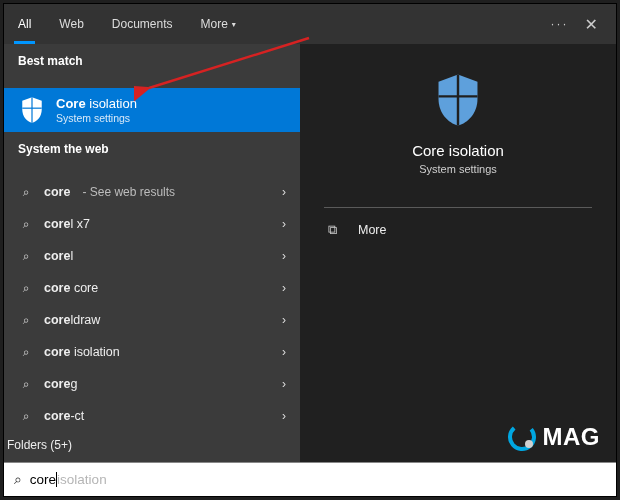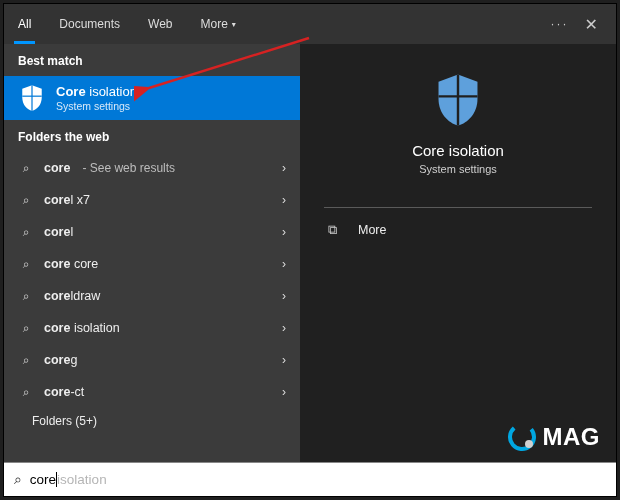--- a/index.html
+++ b/index.html
@@ -15,36 +15,36 @@
   .more-caret { margin-left: 4px; font-size: 8px; }
   .header-actions { display: flex; align-items: center; gap: 16px; padding-right: 10px; color: #ccc; }
   .dots { letter-spacing: 2px; font-size: 12px; }
   .close-x { font-size: 16px; font-weight: 300; }
 
   
   .body { flex: 1; display: flex; overflow: hidden; }
   .left { width: 296px; background: #3b3b3b; color: #fff; overflow: hidden; display: flex; flex-direction: column; }
   .right { flex: 1; background: #202020; color: #fff; position: relative; }
 
-  .section-label { font-size: 12px; font-weight: 600; padding: 10px 14px 8px; color: #fff; }
+  .section-label { font-size: 12px; font-weight: 600; padding: 10px 14px 20px; color: #fff; }
 
   .best-match { display: flex; align-items: center; background: #0078d7; padding: 8px 14px; position: relative; }
   .shield-sm { width: 28px; height: 28px; margin-right: 10px; flex-shrink: 0; display:flex; align-items:center; justify-content:center; }
   .bm-title { font-size: 13px; font-weight: 400; }
   .bm-title b { font-weight: 700; }
   .bm-sub { font-size: 10.5px; color: #d8e9f8; margin-top: 1px; }
 
   .web-items { }
   .web-item { display: flex; align-items: center; height: 32px; padding: 0 14px; font-size: 12.5px; color: #eee; border-bottom: 0; position: relative; }
   .web-item .s-icon { width: 16px; text-align: center; margin-right: 10px; color: #ccc; font-size: 12px; }
   .web-item .label b { font-weight: 700; }
   .web-item .hint { color: #bdbdbd; font-size: 12px; margin-left: 12px; }
   .web-item .chev { position: absolute; right: 14px; color: #ddd; font-size: 12px; }
 
-  .group-link { font-size: 12px; padding: 6px 28px; color: #eee; }
+  .group-link { font-size: 12px; padding: 6px 3px; color: #eee; }
 
   
   .detail-top { text-align: center; padding-top: 28px; padding-bottom: 18px; }
   .shield-lg { width: 56px; height: 56px; margin: 0 auto 14px; }
   .detail-title { font-size: 15px; font-weight: 400; }
   .detail-sub { font-size: 11px; color: #cfcfcf; margin-top: 4px; }
   .detail-div { border: none; border-top: 1px solid #5a5a5a; margin: 14px 24px 0 24px; }
   .action { display: flex; align-items: center; padding: 14px 28px; font-size: 12.5px; color: #eee; }
   .action .a-icon { width: 18px; margin-right: 12px; font-size: 13px; color: #ccc; }
 
@@ -64,22 +64,22 @@
   .wm-icon { width: 30px; height: 30px; position: relative; }
 </style>
 </head>
 <body>
 
 <div class="window">
 
   <div class="header">
     <div class="tabs">
       <div class="tab active">All</div>
+      <div class="tab">Web</div>
       <div class="tab">Documents</div>
-      <div class="tab">Web</div>
       <div class="tab">
         <span>More</span>
         <span class="more-caret">▾</span>
       </div>
     </div>
     <div class="header-actions">
       <span class="dots">···</span>
       <span class="close-x">✕</span>
     </div>
   </div>
@@ -98,21 +98,21 @@
           </svg>
         </div>
         <div>
           <div class="bm-title">
             <b>Core</b><span> isolation</span>
           </div>
           <div class="bm-sub">System settings</div>
         </div>
       </div>
 
-      <div class="section-label">Folders the web</div>
+      <div class="section-label">System the web</div>
 
       <div class="web-items">
         <div class="web-item">
           <span class="s-icon">⌕</span>
           <span class="label"><b>core</b><span></span></span>
           <span class="hint">- See web results</span>
           <span class="chev">›</span>
         </div>
         <div class="web-item">
           <span class="s-icon">⌕</span>

